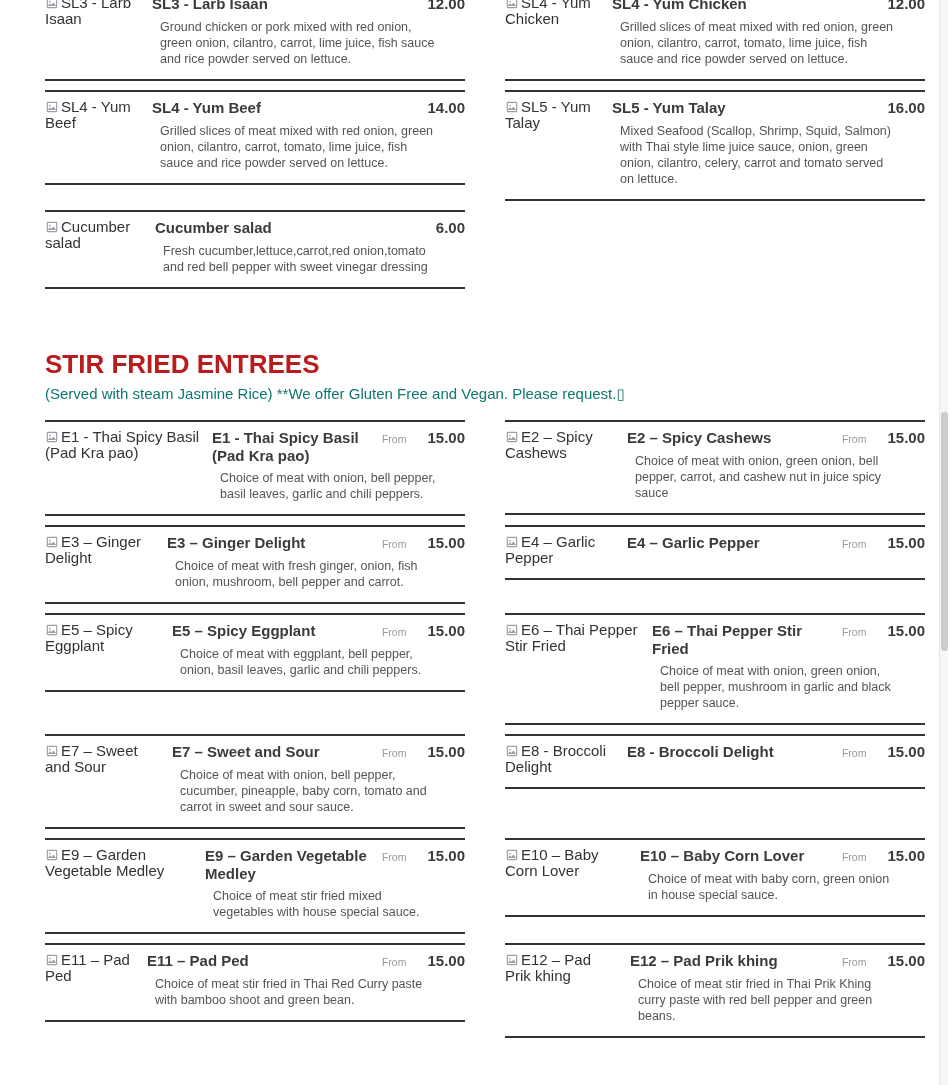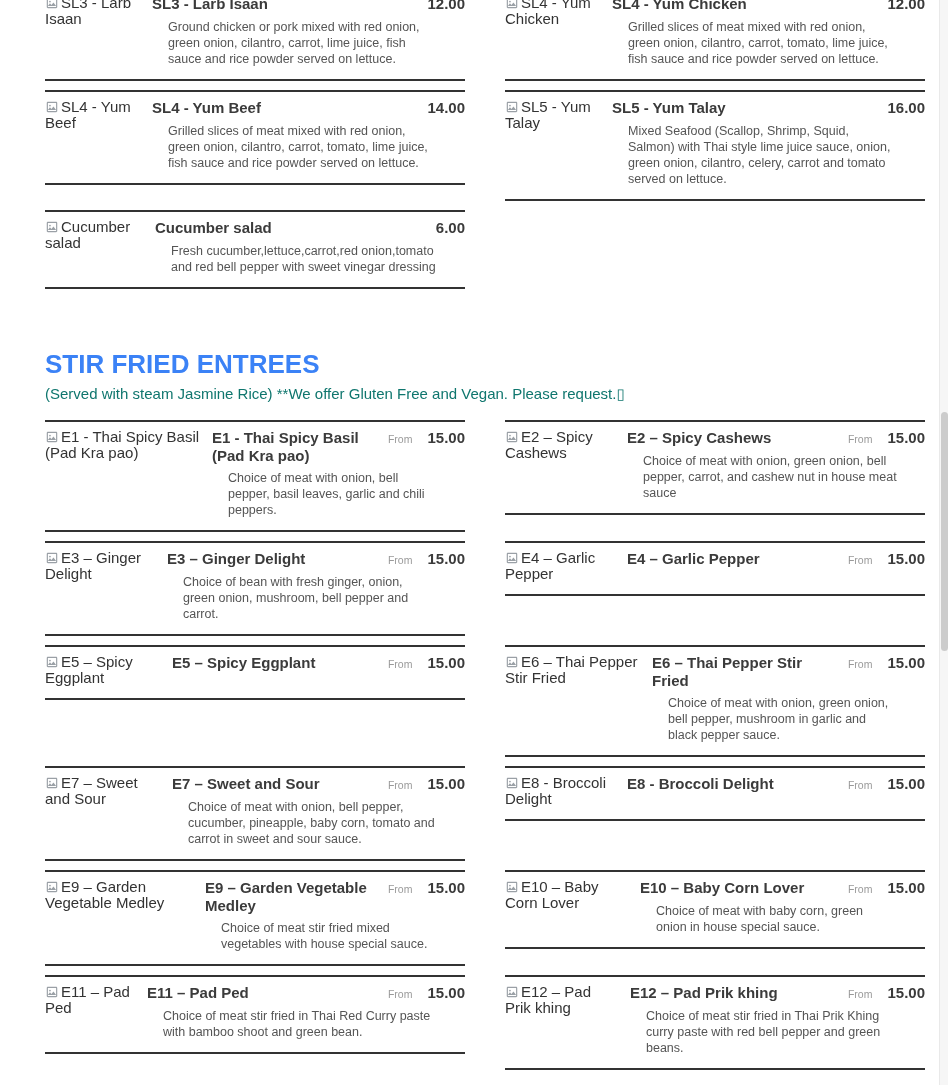--- a/index.html
+++ b/index.html
@@ -67,39 +67,39 @@
   }
   .item-price {
     white-space: nowrap;
     line-height: 18px;
     flex: 0 0 auto;
   }
   .price-prefix {
     font-size: 10.5px;
     color: #9a9a9a;
     font-weight: 400;
-    margin-right: 15px;
+    margin-right: 21px;
   }
   .price-value {
     font-size: 15px;
     font-weight: 700;
     color: #3b3b3b;
   }
   .item-description {
-    margin: 5px 0 0 16px;
+    margin: 5px 0 0 8px;
     padding-right: 28px;
     font-size: 12.5px;
     color: #555555;
     line-height: 16px;
   }
   .section-title {
     margin: 60px 0 0 0;
     font-size: 26px;
     font-weight: 700;
-    color: #3b82f6;
+    color: #b91c1c;
     line-height: 30px;
   }
   .section-subtitle {
     margin: 6px 0 0 0;
     font-size: 15px;
     color: #0f766e;
     line-height: 18px;
   }
   .section-grid-wrap { margin-top: 17px; }
   .scrollbar {
@@ -230,36 +230,36 @@
     <div class="item-image" style="width: 110px;"><svg class="broken-icon" width="14" height="14" viewBox="0 0 24 24">
                   <path fill="#9aa0a6" d="M19 3H5c-1.1 0-2 .9-2 2v14c0 1.1.9 2 2 2h14c1.1 0 2-.9 2-2V5c0-1.1-.9-2-2-2zm0 16H5V5h14v14zM8.5 11a1.5 1.5 0 1 0 0-3 1.5 1.5 0 0 0 0 3zM5 17l3.5-4.5 2.5 3 3.5-4.5L19 17H5z"></path>
                 </svg><span class="alt-text">E2 – Spicy Cashews</span></div>
     <div class="item-body">
       <div class="item-header">
         <h3 class="item-name">E2 – Spicy Cashews</h3>
         <div class="item-price">
           <span class="price-prefix">From</span><span class="price-value">15.00</span>
         </div>
       </div>
-      <p class="item-description">Choice of meat with onion, green onion, bell pepper, carrot, and cashew nut in house meat sauce</p>
+      <p class="item-description">Choice of meat with onion, green onion, bell pepper, carrot, and cashew nut in juice spicy sauce</p>
     </div>
   </div>
 
   <div class="menu-item">
     <div class="item-image" style="width: 110px;"><svg class="broken-icon" width="14" height="14" viewBox="0 0 24 24">
                   <path fill="#9aa0a6" d="M19 3H5c-1.1 0-2 .9-2 2v14c0 1.1.9 2 2 2h14c1.1 0 2-.9 2-2V5c0-1.1-.9-2-2-2zm0 16H5V5h14v14zM8.5 11a1.5 1.5 0 1 0 0-3 1.5 1.5 0 0 0 0 3zM5 17l3.5-4.5 2.5 3 3.5-4.5L19 17H5z"></path>
                 </svg><span class="alt-text">E3 – Ginger Delight</span></div>
     <div class="item-body">
       <div class="item-header">
         <h3 class="item-name">E3 – Ginger Delight</h3>
         <div class="item-price">
           <span class="price-prefix">From</span><span class="price-value">15.00</span>
         </div>
       </div>
-      <p class="item-description">Choice of bean with fresh ginger, onion, green onion, mushroom, bell pepper and carrot.</p>
+      <p class="item-description">Choice of meat with fresh ginger, onion, fish onion, mushroom, bell pepper and carrot.</p>
     </div>
   </div>
 
   <div class="menu-item">
     <div class="item-image" style="width: 110px;"><svg class="broken-icon" width="14" height="14" viewBox="0 0 24 24">
                   <path fill="#9aa0a6" d="M19 3H5c-1.1 0-2 .9-2 2v14c0 1.1.9 2 2 2h14c1.1 0 2-.9 2-2V5c0-1.1-.9-2-2-2zm0 16H5V5h14v14zM8.5 11a1.5 1.5 0 1 0 0-3 1.5 1.5 0 0 0 0 3zM5 17l3.5-4.5 2.5 3 3.5-4.5L19 17H5z"></path>
                 </svg><span class="alt-text">E4 – Garlic Pepper</span></div>
     <div class="item-body">
       <div class="item-header">
         <h3 class="item-name">E4 – Garlic Pepper</h3>
@@ -274,20 +274,21 @@
     <div class="item-image" style="width: 115px;"><svg class="broken-icon" width="14" height="14" viewBox="0 0 24 24">
                   <path fill="#9aa0a6" d="M19 3H5c-1.1 0-2 .9-2 2v14c0 1.1.9 2 2 2h14c1.1 0 2-.9 2-2V5c0-1.1-.9-2-2-2zm0 16H5V5h14v14zM8.5 11a1.5 1.5 0 1 0 0-3 1.5 1.5 0 0 0 0 3zM5 17l3.5-4.5 2.5 3 3.5-4.5L19 17H5z"></path>
                 </svg><span class="alt-text">E5 – Spicy Eggplant</span></div>
     <div class="item-body">
       <div class="item-header">
         <h3 class="item-name">E5 – Spicy Eggplant</h3>
         <div class="item-price">
           <span class="price-prefix">From</span><span class="price-value">15.00</span>
         </div>
       </div>
+      <p class="item-description">Choice of meat with eggplant, bell pepper, onion, basil leaves, garlic and chili peppers.</p>
     </div>
   </div>
 
   <div class="menu-item">
     <div class="item-image" style="width: 135px;"><svg class="broken-icon" width="14" height="14" viewBox="0 0 24 24">
                   <path fill="#9aa0a6" d="M19 3H5c-1.1 0-2 .9-2 2v14c0 1.1.9 2 2 2h14c1.1 0 2-.9 2-2V5c0-1.1-.9-2-2-2zm0 16H5V5h14v14zM8.5 11a1.5 1.5 0 1 0 0-3 1.5 1.5 0 0 0 0 3zM5 17l3.5-4.5 2.5 3 3.5-4.5L19 17H5z"></path>
                 </svg><span class="alt-text">E6 – Thai Pepper Stir Fried</span></div>
     <div class="item-body">
       <div class="item-header">
         <h3 class="item-name">E6 – Thai Pepper Stir Fried</h3>

